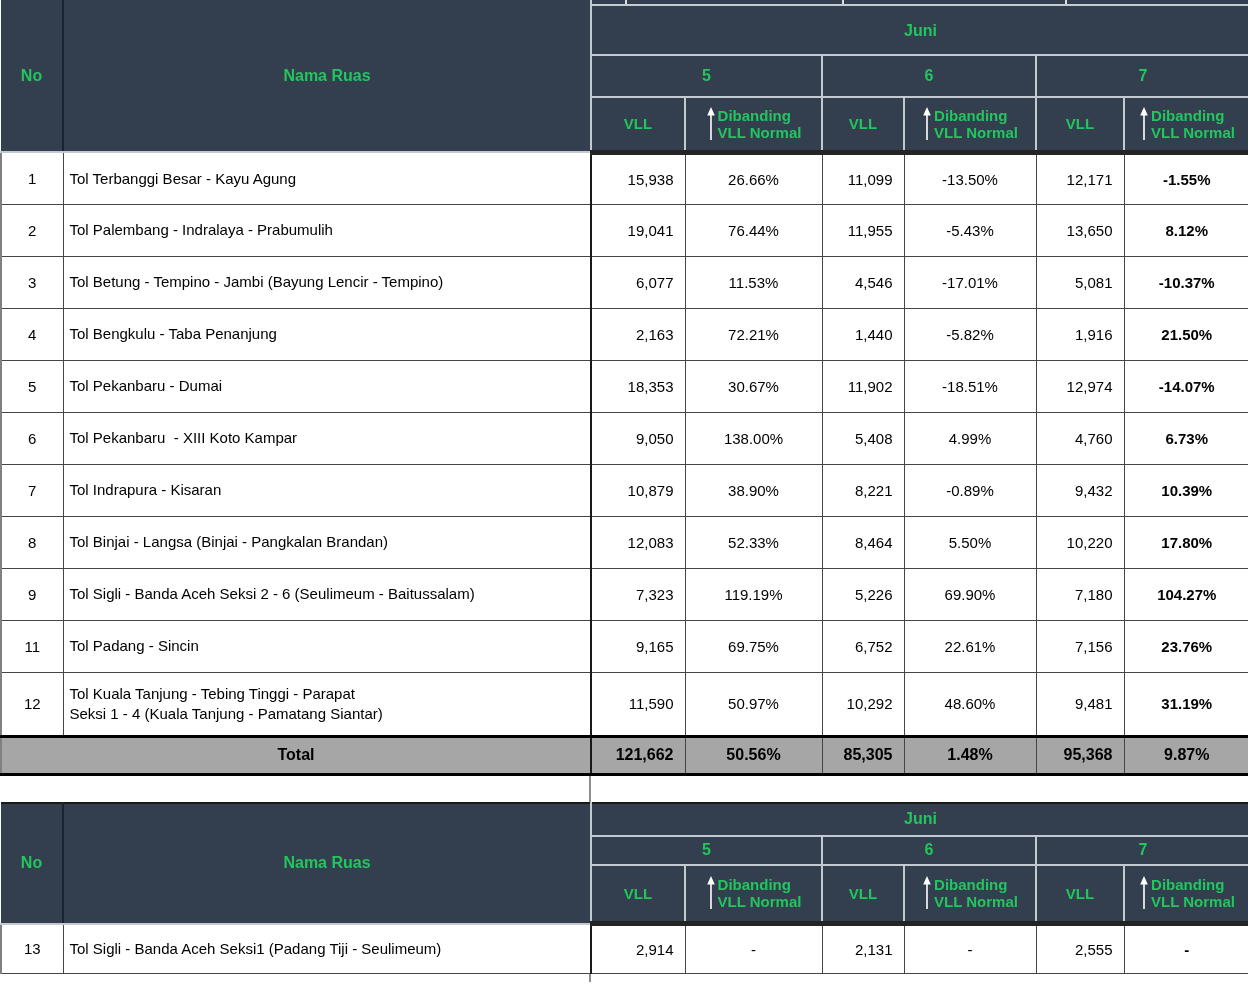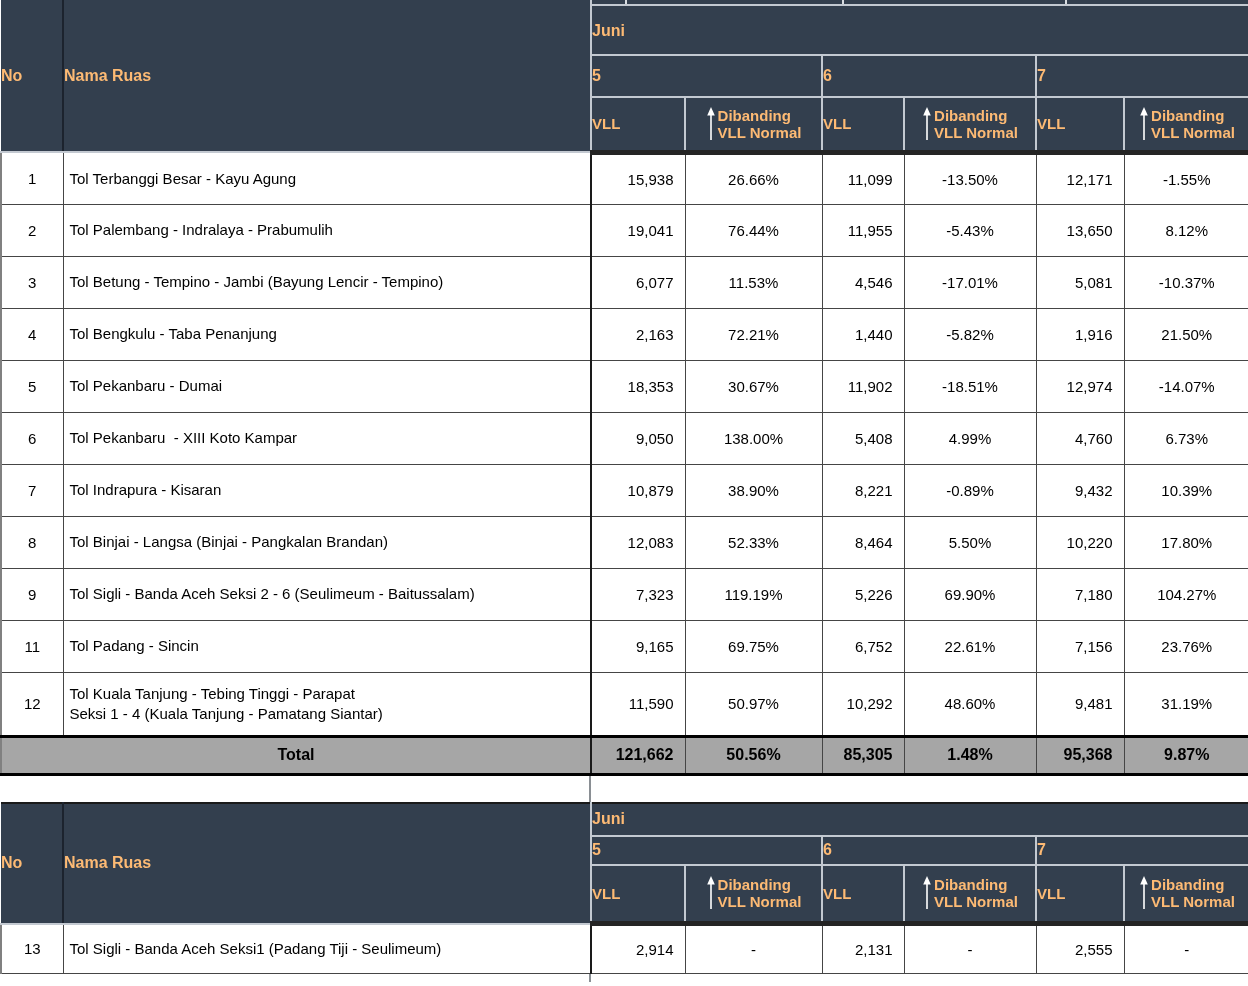--- a/index.html
+++ b/index.html
@@ -10,22 +10,22 @@
   }
   table{border-collapse:collapse;table-layout:fixed;width:1248px;}
   th,td{box-sizing:border-box;padding:0;}
   col.c1{width:62px;}  col.c2{width:528px;}
   col.c3{width:94px;}  col.c4{width:137px;}
   col.c5{width:82px;}  col.c6{width:132px;}
   col.c7{width:88px;}  col.c8{width:125px;}
 
   
   .hc{
-    background:#333F4E;color:#fdba74;font-weight:bold;font-size:16px;
-    text-align:left;vertical-align:middle;
+    background:#333F4E;color:#22c55e;font-weight:bold;font-size:16px;
+    text-align:center;vertical-align:middle;
     border:2px solid #c3c9d1;
   }
   tr.h1 .hc{border-top:none;}
   .hdr-no{border-left:none;border-right:2px solid #1c232e;}
   .hdr-nama{border-left:none;margin-left:24px;}
   .hdr-month{position:relative;padding-top:7px;}
   tr.h3 .hc{border-bottom:5px solid #242424;}
   tr.h3 .hc.dark-v{border-left:2px solid #10151c;}
   .last-col{border-right:none;}
   .hdr-vll{font-size:15px;margin-top:31px;}
@@ -52,21 +52,21 @@
   
   tbody td{
     background:#fff;font-size:15px;vertical-align:middle;
     border:1.5px solid #454545;
   }
   td.c-no{text-align:center;border-left:2px solid #808080;}
   td.c-name{text-align:left;padding:3px 4px 3px 6px;white-space:pre-wrap;line-height:1.3;}
   td.c-vll{text-align:right;padding-right:11px;}
   td.c-pct{text-align:center;}
   td.v-heavy{border-left:2px solid #1a1a1a;}
-  td.last-col{border-right:none;}
+  td.last-col{border-right:none;font-weight:bold;}
 
   
   tr.total-row td{
     background:#A6A6A6;font-weight:bold;font-size:16px;
     border-top:3px solid #000;border-bottom:3px solid #000;
   }
   tr.total-row td.c-total-label{text-align:center;border-left:2px solid #808080;}
 
   
   .table-gap{position:relative;height:26px;background:#fff;}

